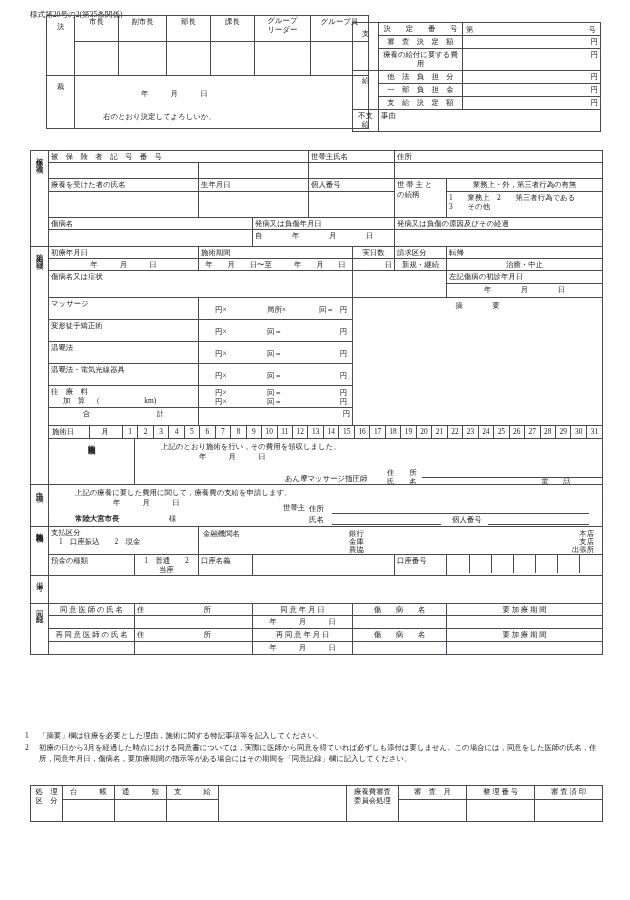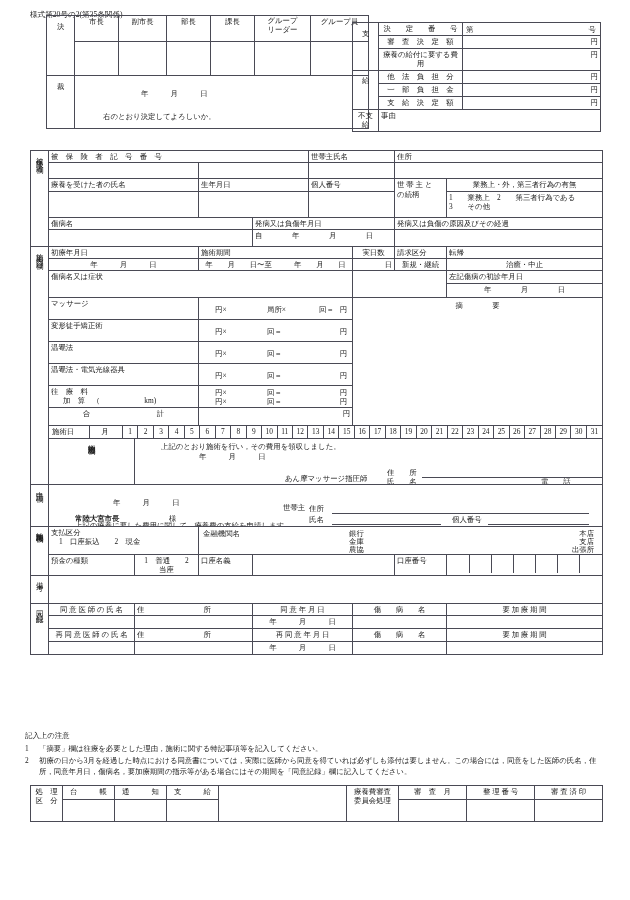--- a/index.html
+++ b/index.html
@@ -451,21 +451,21 @@
       </tr>
 
       <tr style="height:42px">
         <td class="vcell">
           <div class="vwrap">
                 <span class="vlabel">申請欄</span>
               </div>
         </td>
         <td colspan="9">
           <div class="pane">
-            <div class="abs" style="left:24px; top:2px;margin-top:33px;">上記の療養に要した費用に関して，療養費の支給を申請します。</div>
+            <div class="abs" style="left:24px; top:2px;">上記の療養に要した費用に関して，療養費の支給を申請します。</div>
             <div class="abs" style="left:62px; top:12px;">年　　　月　　　日</div>
             <div class="abs" style="left:24px; top:28px;font-weight:bold;">常陸大宮市長</div>
             <div class="abs" style="left:118px; top:28px;">様</div>
             <div class="abs" style="left:232px; top:18px;font-family:Liberation Mono, monospace;">世帯主</div>
             <div class="abs" style="left:258px; top:18px;">住所</div>
             <div class="abs uline" style="left:281px; top:18px; width:257px;"></div>
             <div class="abs" style="left:258px; top:29px;">氏名</div>
             <div class="abs uline" style="left:281px; top:29px; width:109px;"></div>
             <div class="abs" style="left:401px; top:29px;">個人番号</div>
             <div class="abs uline" style="left:437px; top:29px; width:101px;"></div>
@@ -558,21 +558,20 @@
         <td colspan="2"></td>
         <td class="mid ctr" colspan="2">年　　　月　　　日</td>
         <td colspan="2"></td>
         <td colspan="2"></td>
       </tr>
     </tbody>
       </table>
   </div>
 
   <div class="blk" id="notes-block">
-    <div class="note-title">記入上の注意</div>
     <div class="note-row">
       <div class="note-num">1</div>
       <div class="note-txt">「摘要」欄は往療を必要とした理由，施術に関する特記事項等を記入してください。</div>
     </div>
     <div class="note-row">
       <div class="note-num">2</div>
       <div class="note-txt">初療の日から3月を経過した時点における同意書については，実際に医師から同意を得ていれば必ずしも添付は要しません。この場合には，同意をした医師の氏名，住所，同意年月日，傷病名，要加療期間の指示等がある場合にはその期間を「同意記録」欄に記入してください。</div>
     </div>
   </div>
 

